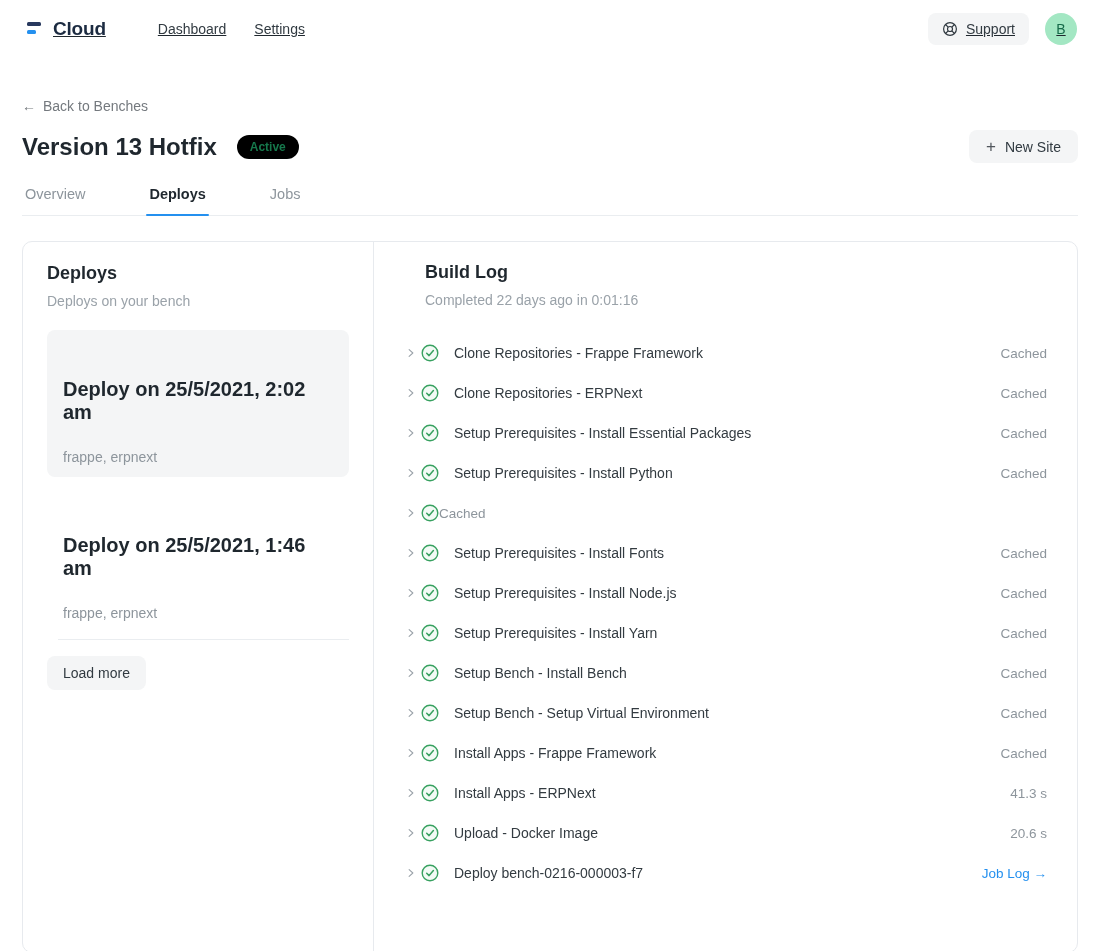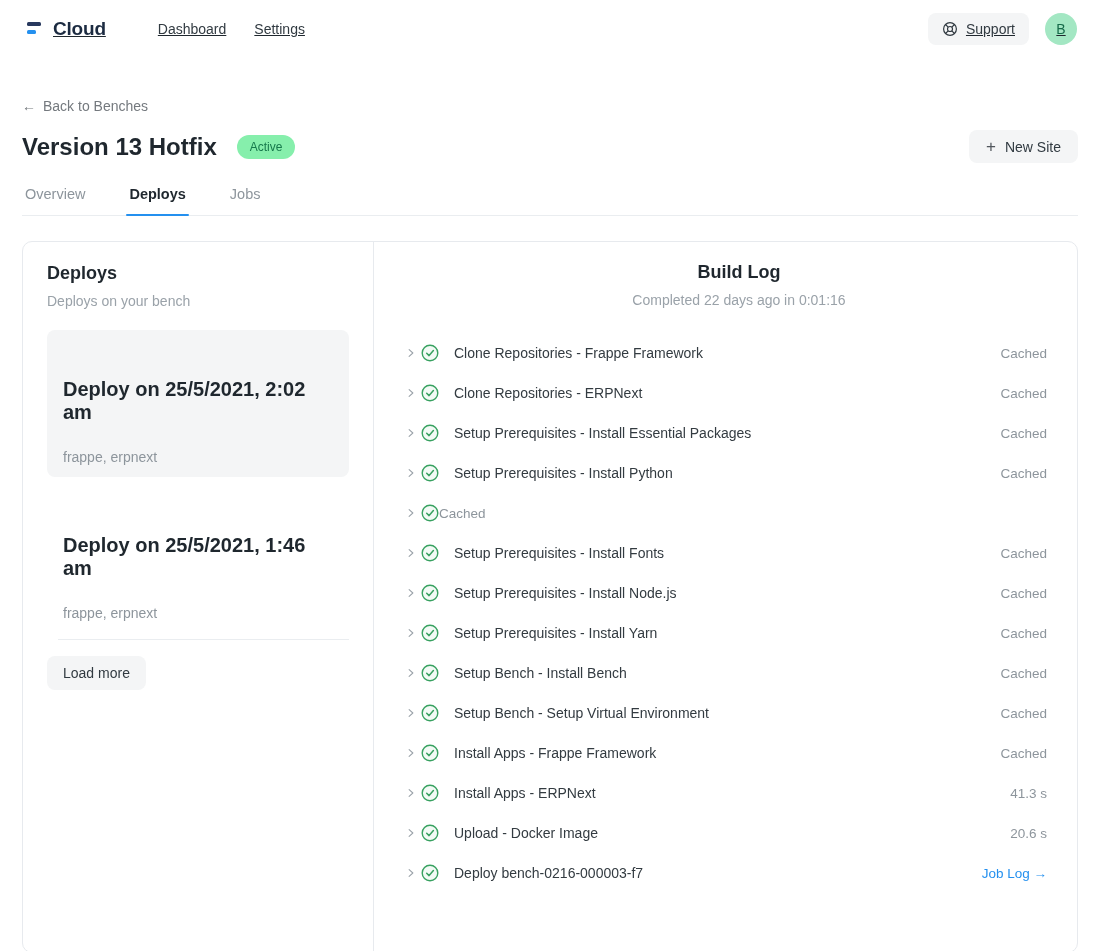--- a/index.html
+++ b/index.html
@@ -43,37 +43,37 @@
   .container { width: 1056px; margin-left: 22px; }
   .back-link {
     margin-top: 40px;
     display: inline-flex; align-items: center; gap: 7px;
     font-size: 14px; color: #74797E; cursor: pointer;
   }
   .title-row { margin-top: 15px; display: flex; align-items: center; }
   .page-title { font-size: 24px; font-weight: 700; color: #1F272E; }
   .status-badge {
     margin-left: 20px;
-    background: #86efac; color: #16794C;
-    font-size: 12px; font-weight: 400;
+    background: #000000; color: #16794C;
+    font-size: 12px; font-weight: 700;
     padding: 5px 13px; border-radius: 999px;
   }
   .new-site-btn {
     margin-left: auto;
     display: flex; align-items: center; gap: 9px;
     background: #F4F5F6; border-radius: 8px;
     padding: 8px 17px;
     font-size: 14px; color: #313A41;
   }
   .plus-glyph { font-size: 17px; color: #50565C; line-height: 1; }
 
   
   .tabs {
     margin-top: 23px;
-    display: flex; gap: 38px;
+    display: flex; gap: 58px;
     border-bottom: 1px solid #EAEDF0;
   }
   .tab {
     padding: 0 3px 13px 3px;
     font-size: 14.5px; color: #8D959C;
     cursor: pointer; position: relative;
   }
   .tab.active { color: #1F272E; font-weight: 700; }
   .tab.active::after {
     content: ""; position: absolute; left: 0; right: 0; bottom: -1px;
@@ -104,21 +104,21 @@
   .deploy-item-title { font-size: 20px; font-weight: 700; color: #1F272E; margin-top: 36px; }
   .deploy-item-apps { margin-top: 25px; font-size: 14px; color: #8D959C; }
   .list-divider { border: none; border-top: 1px solid #EAEDF0; margin: 6px 0 16px 11px; }
   .load-more-btn {
     background: #F4F5F6; border-radius: 8px;
     padding: 9px 16px; font-size: 14px; color: #313A41;
   }
 
   
   .right-panel { flex: 1; padding: 20px 30px 20px 31px; }
-  .build-log-head { margin-left: 26px; text-align: center; }
+  .build-log-head { margin-left: 20px; }
   .build-log-steps { margin-top: 25px; }
   .step-row { display: flex; align-items: center; height: 40px; }
   .step-chevron { width: 13px; display: flex; align-items: center; flex-shrink: 0; cursor: pointer; }
   .step-check { margin-left: 3px; display: flex; align-items: center; flex-shrink: 0; }
   .step-label { margin-left: 15px; flex: 1; font-size: 14px; color: #333B41; }
   .step-status { font-size: 13.5px; color: #8D959C; text-align: center; }
   .step-status.link { color: #2490EF; cursor: pointer; }
 </style>
 </head>
 <body>

